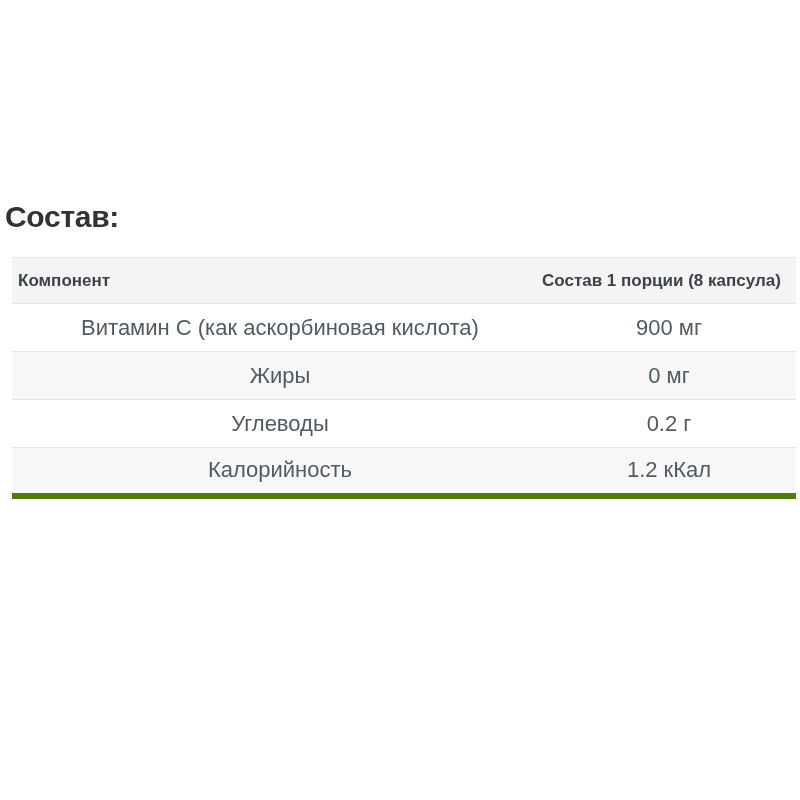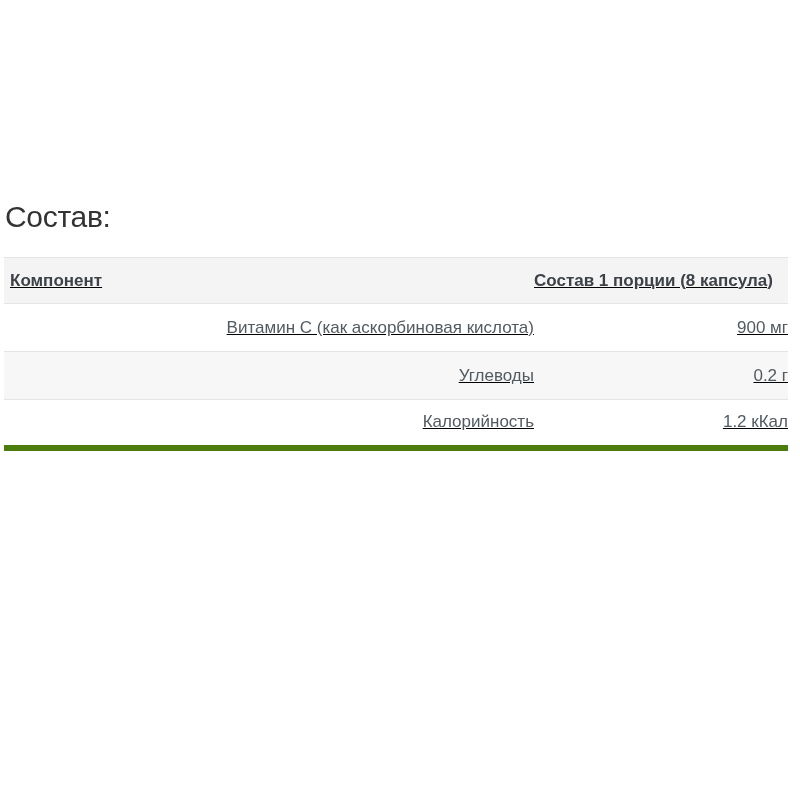--- a/index.html
+++ b/index.html
@@ -9,48 +9,47 @@
     background: #ffffff;
     font-family: "Liberation Sans", sans-serif;
     position: relative;
     overflow: hidden;
   }
   .section-title {
     position: absolute;
     left: 5px;
     top: 200px;
     font-size: 30px;
-    font-weight: 400;
+    font-weight: 700;
     color: #333333;
     letter-spacing: -0.3px;
   }
   table.composition-table {
     position: absolute;
-    left: 4px;
+    left: 12px;
     top: 257px;
     width: 784px;
     border-collapse: collapse;
     table-layout: fixed;
-    text-decoration: underline;
   }
   .composition-table thead th {
     height: 46px;
     background: #f4f4f4;
     font-size: 17px;
     font-weight: 700;
     color: #3d4248;
     text-align: left;
     vertical-align: middle;
   }
   .composition-table tbody td {
     height: 48px;
-    font-size: 17px;
+    font-size: 22px;
     font-weight: 400;
     color: #525a61;
-    text-align: right;
+    text-align: center;
     vertical-align: middle;
   }
   .composition-table th.col-component,
   .composition-table td.col-component {
     width: 530px;
     padding-left: 6px;
   }
   .composition-table th.col-amount,
   .composition-table td.col-amount {
     width: 254px;
@@ -80,20 +79,24 @@
       <th class="col-component">Компонент</th>
       <th class="col-amount">Состав 1 порции (8 капсула)</th>
     </tr>
   </thead>
   <tbody>
     <tr>
       <td class="col-component">Витамин C (как аскорбиновая кислота)</td>
       <td class="col-amount">900 мг</td>
     </tr>
     <tr>
+      <td class="col-component">Жиры</td>
+      <td class="col-amount">0 мг</td>
+    </tr>
+    <tr>
       <td class="col-component">Углеводы</td>
       <td class="col-amount">0.2 г</td>
     </tr>
     <tr>
       <td class="col-component">Калорийность</td>
       <td class="col-amount">1.2 кКал</td>
     </tr>
   </tbody>
 </table>
 

